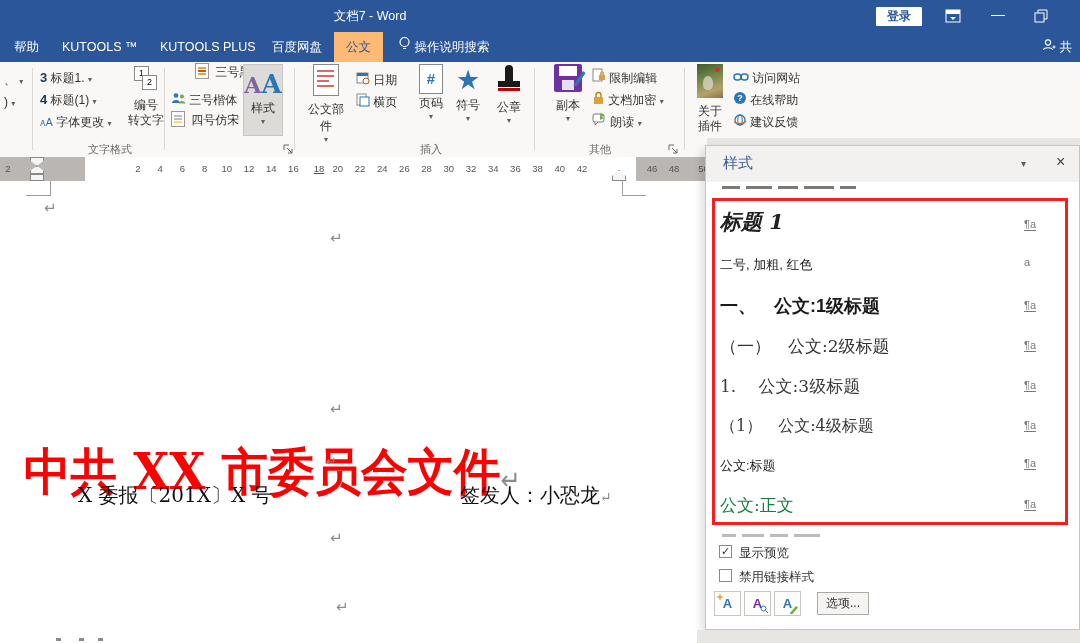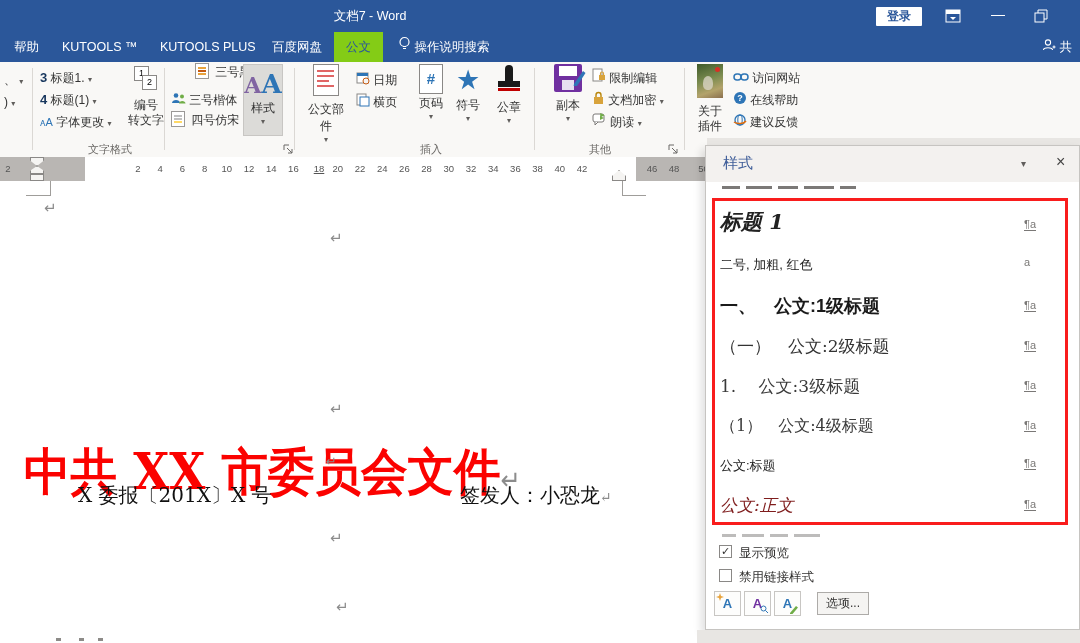--- a/index.html
+++ b/index.html
@@ -8,21 +8,21 @@
   .abs{position:absolute;}
   
   #titlebar{left:0;top:0;width:1080px;height:32px;background:#2b579a;}
   #title-text{left:285px;top:8px;width:170px;text-align:center;color:#fff;font-size:12.5px;}
   #login-btn{left:876px;top:7px;width:46px;height:19px;background:#fff;color:#2b579a;
              font-size:12px;font-weight:bold;text-align:center;line-height:19px;border-radius:1px;cursor:pointer;}
   .winico{color:#fff;}
   
   #tabrow{left:0;top:32px;width:1080px;height:30px;background:#2b579a;}
   .tab{position:absolute;top:0;height:30px;line-height:30px;color:#fff;font-size:12.5px;padding:0 12px;cursor:pointer;}
-  .tab.active{background:#84cc16;color:#2b579a;}
+  .tab.active{background:#fdba74;color:#2b579a;}
   #tellme{position:absolute;left:398px;top:0;height:30px;line-height:30px;color:#fff;font-size:12.5px;cursor:pointer;}
   #share{position:absolute;left:1042px;top:0;height:30px;line-height:30px;color:#fff;font-size:12.5px;cursor:pointer;}
   
   #ribbon{left:0;top:62px;width:1080px;height:95px;background:#f9f8f6;border-bottom:1px solid #d0cdc9;}
   #ribbon-gray-right{left:707px;top:138px;width:373px;height:19px;background:#e8e6e3;}
   .vsep{position:absolute;top:6px;width:1px;height:82px;background:#dbd8d4;}
   .grplabel{position:absolute;top:80px;font-size:11px;color:#6b6966;}
   .rrow{position:absolute;height:20px;font-size:12px;color:#333;line-height:20px;white-space:nowrap;cursor:pointer;}
   .bigbtn{position:absolute;top:2px;width:40px;height:72px;text-align:center;cursor:pointer;}
   .bigbtn .blabel{font-size:12px;color:#333;margin-top:1px;}
@@ -62,21 +62,21 @@
   #red-box{position:absolute;left:6px;top:52px;width:356px;height:327px;border:3px solid #f91d1d;box-sizing:border-box;}
   .srow{position:absolute;left:14px;white-space:pre;cursor:pointer;color:#222;}
   .smark{position:absolute;left:318px;font-size:11px;color:#7a7876;border-bottom:1px solid #7a7876;cursor:default;}
   .s-h1{font-family:"DejaVu Serif","Liberation Serif",serif;font-size:21px;font-weight:600;}
   .s-char{font-size:13px;}
   .s-l1{font-size:18px;font-weight:bold;color:#1a1a1a;}
   .s-l2{font-family:"DejaVu Serif","Liberation Serif",serif;font-size:17px;color:#333;}
   .s-l3{font-family:"DejaVu Serif","Liberation Serif",serif;font-size:17px;color:#3a3a3a;}
   .s-l4{font-family:"DejaVu Serif","Liberation Serif",serif;font-size:16px;color:#3a3a3a;}
   .s-t{font-size:13px;}
-  .s-body{font-family:"DejaVu Serif","Liberation Serif",serif;font-size:17px;color:#7f1d1d;font-style:italic;}
+  .s-body{font-family:"DejaVu Serif","Liberation Serif",serif;font-size:17px;color:#15803d;}
   .chk{position:absolute;left:13px;width:13px;height:13px;border:1px solid #8a8886;background:#fff;box-sizing:border-box;
        font-size:11px;line-height:11px;text-align:center;color:#323130;cursor:pointer;}
   .chklabel{position:absolute;left:33px;font-size:12.5px;color:#323130;}
   .pbtn{position:absolute;width:27px;height:25px;border:1px solid #c8c6c3;background:#fdfdfc;box-sizing:border-box;
         text-align:center;font-size:13px;font-weight:bold;line-height:23px;cursor:pointer;}
   #options-btn{position:absolute;left:111px;top:446px;width:52px;height:23px;border:1px solid #adaba8;background:#f5f4f2;
         font-size:12px;color:#323130;text-align:center;line-height:21px;box-sizing:border-box;cursor:pointer;}
   #below-panel{left:697px;top:630px;width:383px;height:13px;background:#e8e6e3;}
   .ico{display:inline-block;vertical-align:middle;}
 </style>

